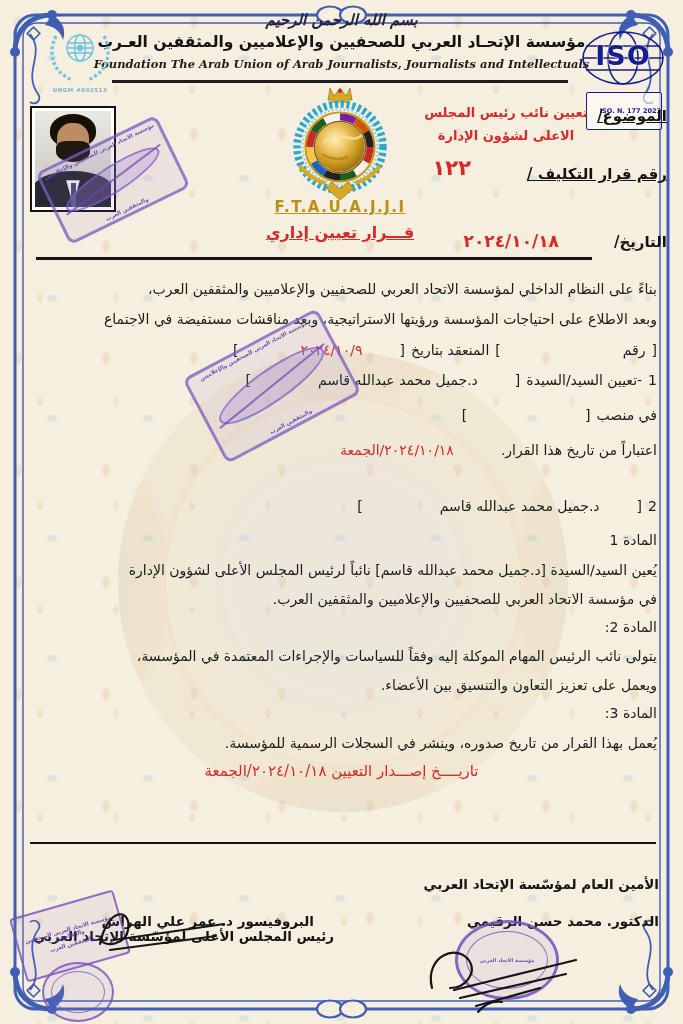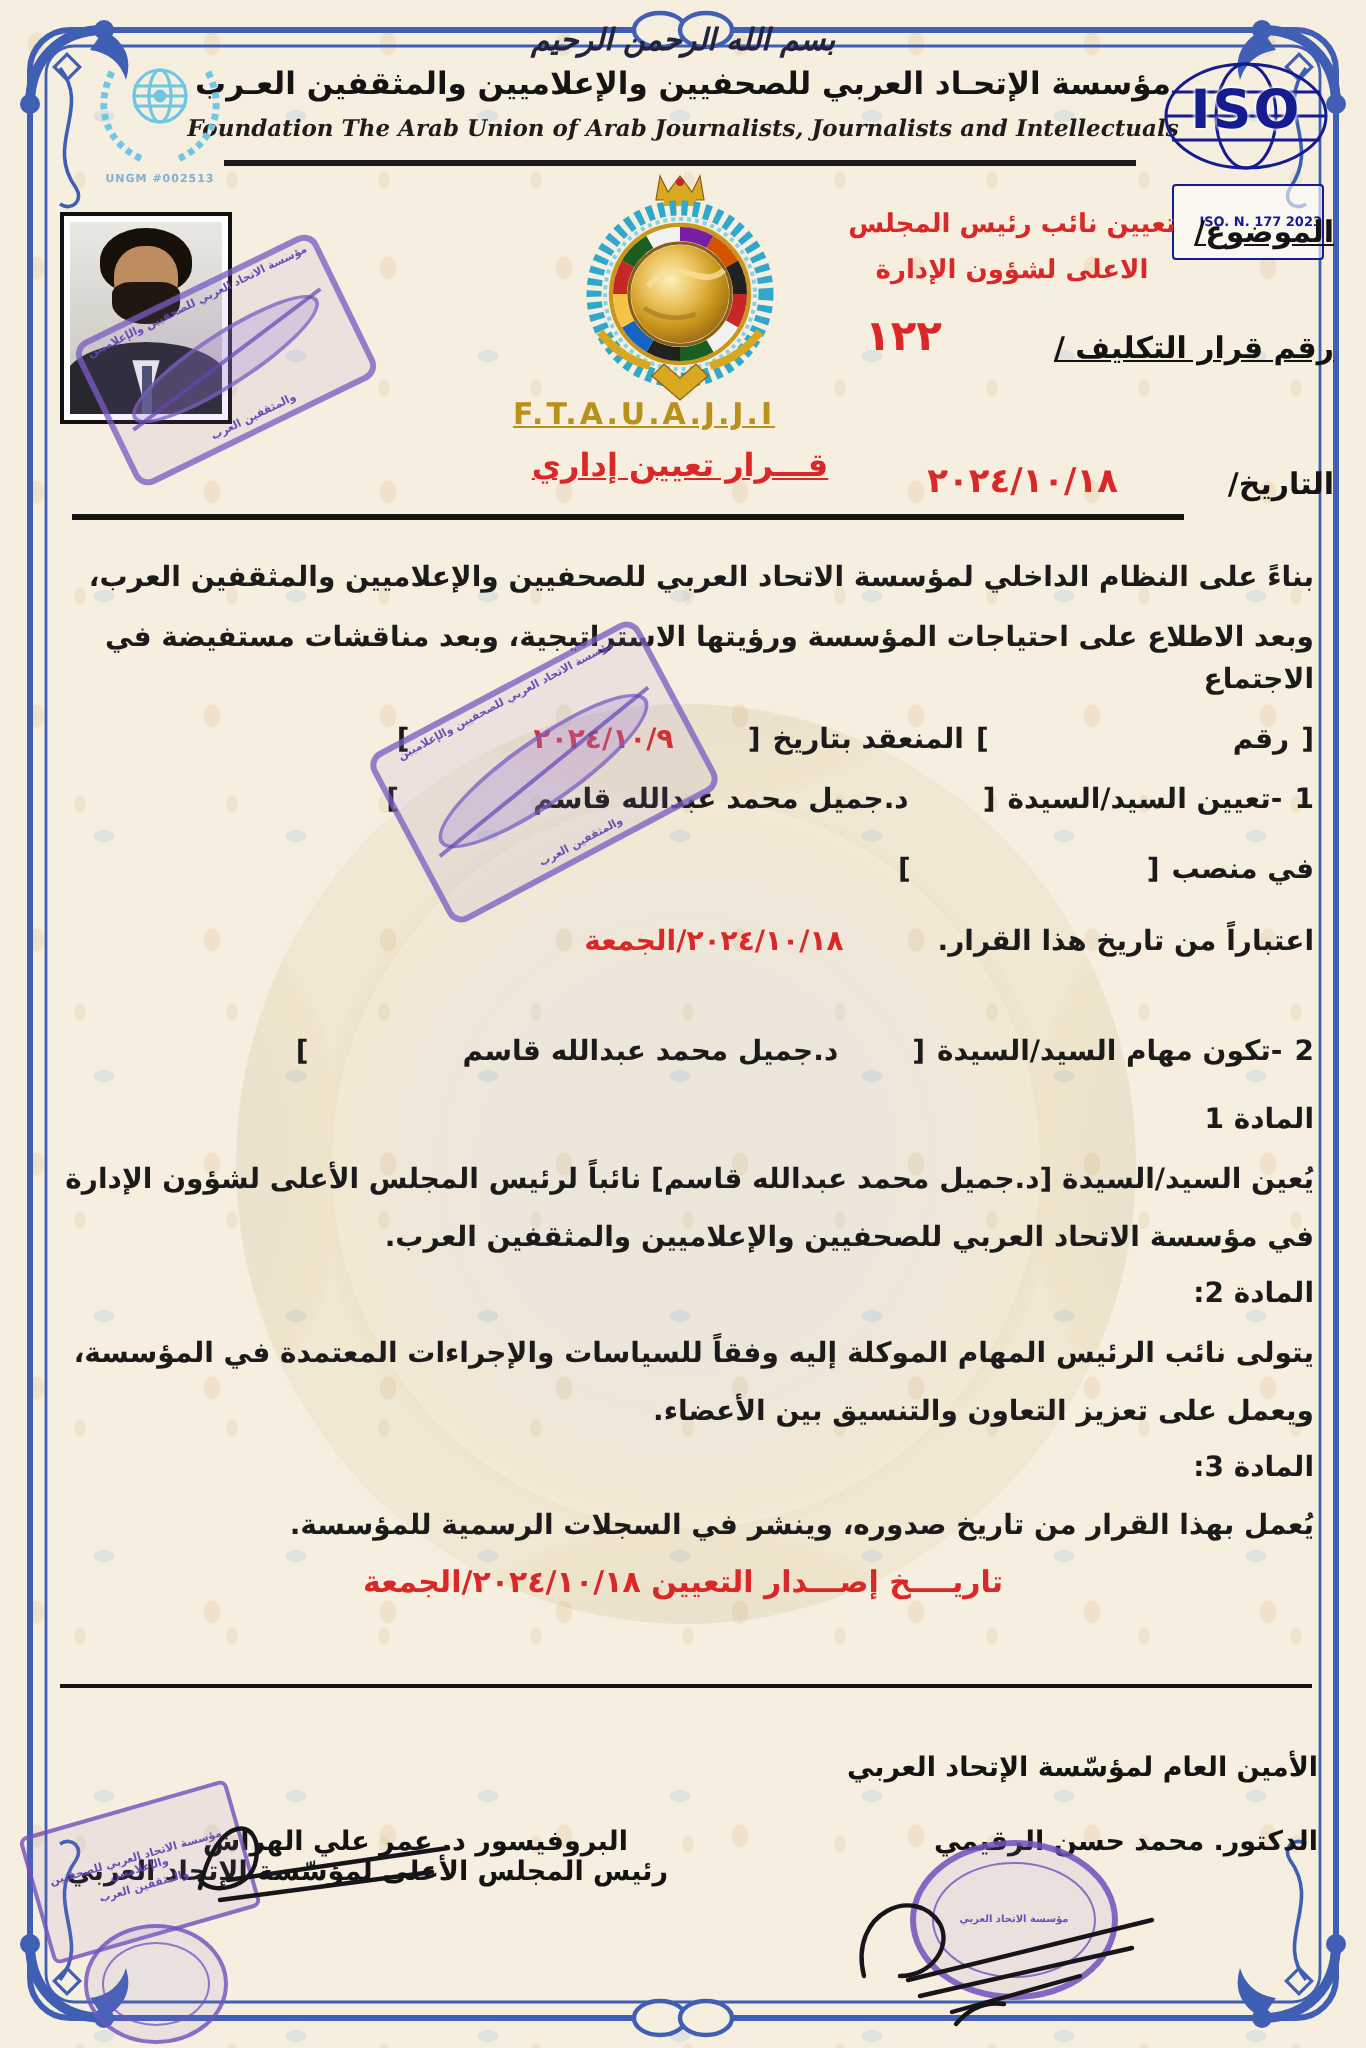--- a/index.html
+++ b/index.html
@@ -40,37 +40,37 @@
   .ph-inner { position:relative; width:100%; height:100%; overflow:hidden;
               background:linear-gradient(180deg,#e9e8e3,#c4c2ba); }
   .ph-inner>div { position:absolute; }
   .hair { left:20%; top:3%; width:60%; height:34%; background:#171009; border-radius:50% 50% 42% 42%; }
   .face { left:29%; top:13%; width:42%; height:34%; background:#bd8c60; border-radius:46%; }
   .beard { left:27%; top:31%; width:46%; height:22%; background:#201710; border-radius:32% 32% 55% 55%; }
   .suit { left:-4%; bottom:-2%; width:108%; height:40%; background:#26282e; border-radius:50% 50% 0 0; }
   .shirt { left:41%; bottom:2%; width:18%; height:26%; background:#eef0ee; clip-path:polygon(0 0,100% 0,50% 100%); }
   .tie { left:47%; bottom:0; width:6.5%; height:25%; background:#454d6b; }
   .emblem { left:286px; top:86px; width:108px; height:118px; z-index:2; }
-  .acronym { top:198px; left:204px; width:236px; text-align:center; font-size:15px; font-weight:bold;
+  .acronym { top:198px; left:222px; width:236px; text-align:center; font-size:15px; font-weight:bold;
              color:#b8901a; letter-spacing:1.5px; text-decoration:underline; direction:ltr; }
   .decree { top:223px; left:232px; width:216px; text-align:center; font-size:16px; font-weight:bold;
             color:#da2727; text-decoration:underline; }
   .lab { font-size:15px; font-weight:bold; color:#141414; }
   .lab-u { text-decoration:underline; }
   .subj-lab { right:16px; top:107px; }
   .subj-val { right:92px; top:102px; width:170px; text-align:center; color:#da2727; font-size:13px;
               font-weight:bold; line-height:1.75; }
   .dec-lab { right:16px; top:165px; }
   .dec-val { right:212px; top:156px; color:#da2727; font-size:21px; font-weight:bold; letter-spacing:2px; }
   .date-lab { right:16px; top:233px; }
   .date-val { right:124px; top:231px; color:#da2727; font-size:17px; font-weight:bold;
               letter-spacing:1.5px; direction:ltr; }
   .thick { left:36px; top:257px; width:556px; height:3.2px; background:#151515; }
   .body { position:absolute; left:26px; right:26px; top:279px; direction:rtl; text-align:right;
-          font-size:14px; font-weight:bold; color:#1b1b1b; z-index:2; }
+          font-size:14px; font-weight:normal; color:#1b1b1b; z-index:2; }
   .b { margin-bottom:10px; line-height:1.45; }
   .row { display:flex; align-items:baseline; column-gap:6px; margin-bottom:10px; line-height:1.45; }
   .mb15 { margin-bottom:15px; } .mb35 { margin-bottom:35px; }
   .sp25{width:25px} .sp35{width:35px} .sp50{width:50px} .sp55{width:55px} .sp65{width:65px} .sp110{width:110px}
   .red { color:#da2727; }
   .ltr { direction:ltr; unicode-bidi:isolate; }
   .art-t { margin-bottom:9px; line-height:1.4; }
   .art-p { margin-bottom:8px; line-height:1.5; }
   .issue { text-align:center; font-size:15px; margin-top:4px; }
   .sig-div { left:30px; top:842px; width:626px; height:2.4px; background:#151515; }
@@ -262,21 +262,20 @@
     </div>
 
     <div class="row mb35">
       <span>اعتباراً من تاريخ هذا القرار.</span>
       <span class="sp35"></span>
       <span class="red ltr">٢٠٢٤/١٠/١٨/الجمعة</span>
     </div>
 
     <div class="row mb15">
       <span class="ltr">2</span>
-      <span>-تكون مهام السيد/السيدة</span>
       <span>[</span>
       <span class="sp25"></span>
       <span>د.جميل محمد عبدالله قاسم</span>
       <span class="sp65"></span>
       <span>]</span>
     </div>
 
 
     <p class="art-t">المادة 1</p>
     <p class="art-p">يُعين السيد/السيدة [د.جميل محمد عبدالله قاسم] نائباً لرئيس المجلس الأعلى لشؤون الإدارة</p>

